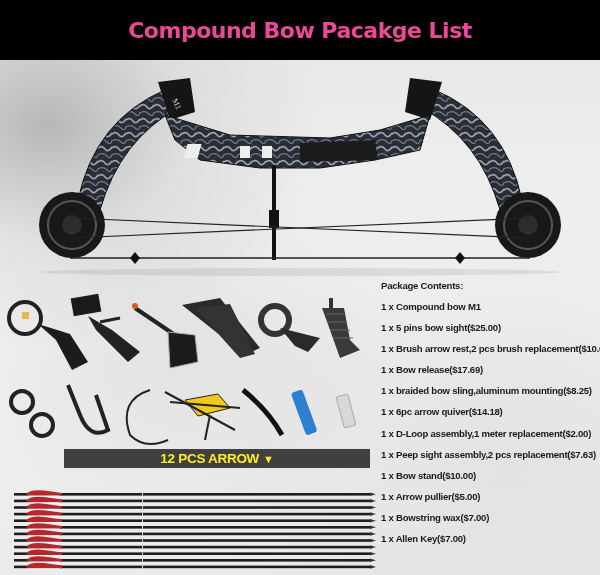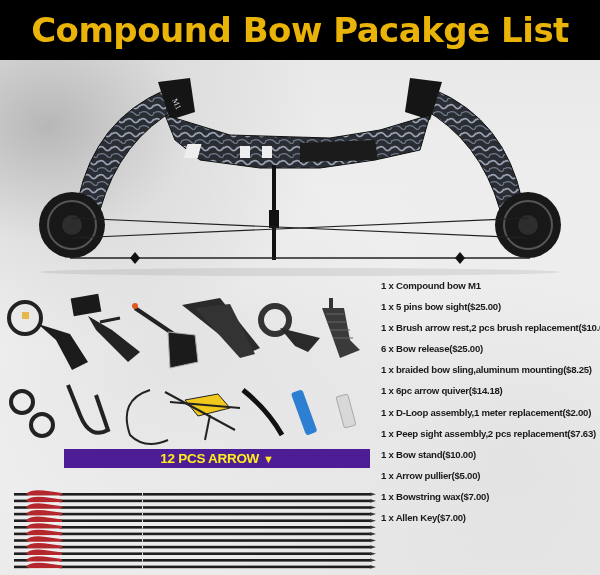--- a/index.html
+++ b/index.html
@@ -16,38 +16,38 @@
       radial-gradient(ellipse at 30% 60%, rgba(200,200,200,0.35) 0%, rgba(255,255,255,0) 40%),
       radial-gradient(ellipse at 85% 80%, rgba(210,210,210,0.4) 0%, rgba(255,255,255,0) 45%),
       linear-gradient(180deg, #e6e6e6 0%, #f2f2f2 50%, #ebebeb 100%);
   }
   .header {
     position: absolute; left: 0; top: 0; width: 600px; height: 60px;
     background: #000;
     display: flex; align-items: center; justify-content: center;
   }
   .title {
-    color: #eab308;
+    color: #ec4899;
     font-family: "DejaVu Sans", "Liberation Sans", sans-serif;
     font-weight: bold;
-    font-size: 34px;
+    font-size: 22px;
     letter-spacing: -0.5px;
   }
   .bow-area { position: absolute; left: 0; top: 60px; width: 600px; height: 220px; }
   .contents {
     position: absolute; left: 381px; top: 278px; width: 219px;
     font-family: "Liberation Sans", sans-serif;
     font-weight: bold; font-size: 9.6px; color: #1a1a1a;
     letter-spacing: -0.25px;
   }
   .contents .hdr { height: 21px; line-height: 16px; }
   .contents .row { height: 21.1px; line-height: 16px; white-space: nowrap; }
   .arrow-banner {
     position: absolute; left: 64px; top: 449px; width: 306px; height: 19px;
-    background: #4c1d95;
+    background: #404040;
     display: flex; align-items: center; justify-content: center;
     color: #ffec1f; font-weight: bold; font-size: 13.5px;
     font-family: "Liberation Sans", sans-serif;
     letter-spacing: -0.3px;
   }
   .arrow-banner .tri { margin-left: 4px; font-size: 11px; }
   .accessories { position: absolute; left: 0; top: 290px; width: 380px; height: 160px; }
   .arrows { position: absolute; left: 0; top: 488px; width: 380px; height: 87px; }
 </style>
 </head>
@@ -230,24 +230,25 @@
       <rect x="142" y="71" width="1" height="2.6" fill="#ddd"></rect>
       <rect x="14" y="77.6" width="356" height="2.6" fill="#1e1e1e"></rect>
       <path d="M26 78.89999999999999 Q30 73.6 44 75.1 L62 77.6 L62 80.19999999999999 L30 80.6 Z" fill="#b3272d"></path>
       <path d="M28 80.19999999999999 L60 80.19999999999999 L58 81.6 L32 81.8 Z" fill="#f3f3f3"></path>
       <path d="M370 77.1 L376 78.89999999999999 L370 80.69999999999999 Z" fill="#333"></path>
       <rect x="142" y="77.6" width="1" height="2.6" fill="#ddd"></rect>
     </svg>
 </div>
 
 <div class="contents">
+  <div class="hdr">Package Contents:</div>
   <div class="row">1 x Compound bow M1</div>
   <div class="row">1 x 5 pins bow sight($25.00)</div>
   <div class="row">1 x Brush arrow rest,2 pcs brush replacement($10.00)</div>
-  <div class="row">6 x Bow release($25.00)</div>
+  <div class="row">1 x Bow release($17.69)</div>
   <div class="row">1 x braided bow sling,aluminum mounting($8.25)</div>
   <div class="row">1 x 6pc arrow quiver($14.18)</div>
   <div class="row">1 x D-Loop assembly,1 meter replacement($2.00)</div>
   <div class="row">1 x Peep sight assembly,2 pcs replacement($7.63)</div>
   <div class="row">1 x Bow stand($10.00)</div>
   <div class="row">1 x Arrow pullier($5.00)</div>
   <div class="row">1 x Bowstring wax($7.00)</div>
   <div class="row">1 x Allen Key($7.00)</div>
 
 </div>

